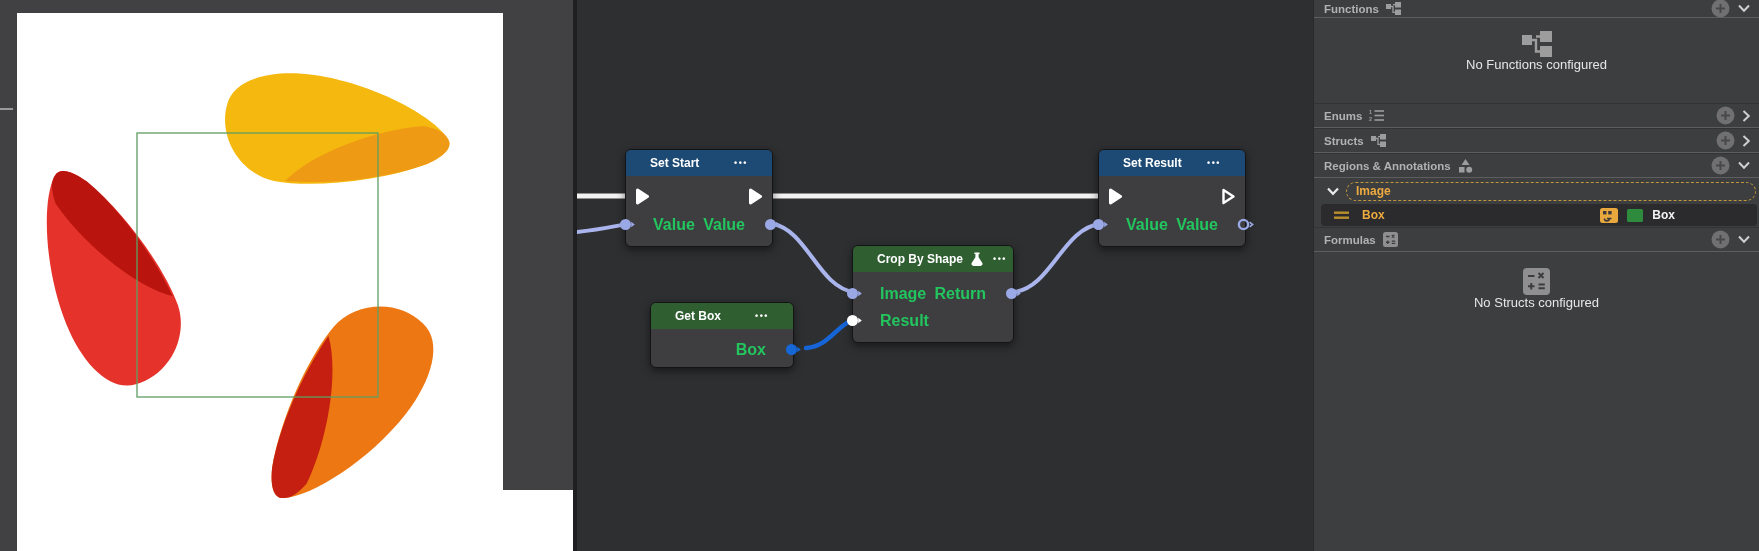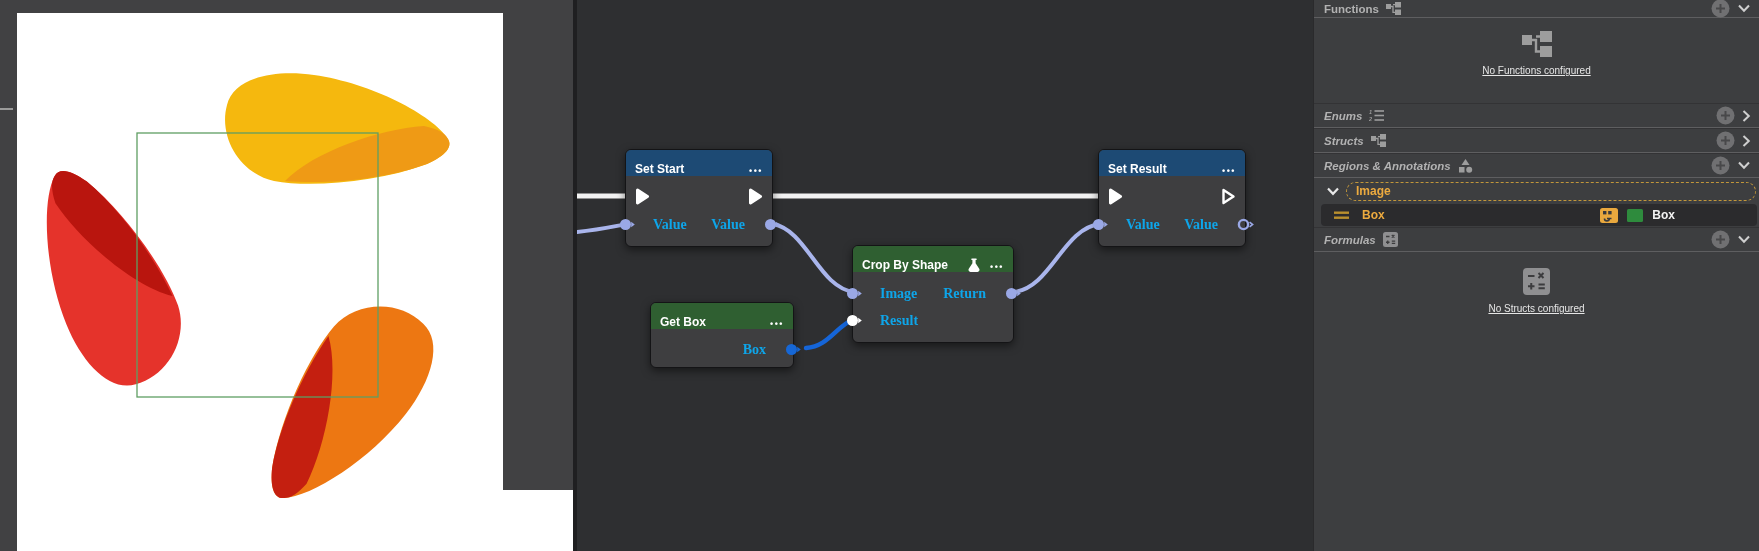--- a/index.html
+++ b/index.html
@@ -13,40 +13,40 @@
   .viewer-tick{position:absolute;left:0;top:108px;width:13px;height:2px;background:#9a9a9a;}
   .white-b{position:absolute;left:503px;top:490px;width:71px;height:61px;background:#ffffff;}
   .white-a{position:absolute;left:17px;top:13px;width:486px;height:538px;background:#ffffff;}
   .white-a svg{display:block;width:486px;height:538px;}
 
   
   .graph{position:absolute;left:577px;top:0;width:736px;height:551px;background:#2e2f31;}
   .wires{position:absolute;left:0;top:0;}
   .node{position:absolute;background:#3e3e40;border:1px solid #141416;border-radius:6px;
         box-shadow:0 3px 8px rgba(0,0,0,.5);}
-  .nh{height:26px;display:flex;align-items:flex-end;gap:8px;padding:0 9px;
+  .nh{height:26px;display:flex;align-items:center;gap:8px;padding:0 24px;
       border-radius:5px 5px 0 0;color:#fff;}
   .nh.blue{background:#1d4a74;}
   .nh.green{background:#2f5f31;}
   .nt{font-size:12px;font-weight:700;white-space:nowrap;flex:1 1 auto;}
   .dots{font-size:9px;font-weight:700;letter-spacing:1.5px;color:#fff;line-height:1;cursor:pointer;}
   .flask{flex:0 0 auto;margin-right:2px;}
   .pin{position:absolute;}
-  .lbl{position:absolute;font-size:14px;font-weight:700;color:#0ea5e9;line-height:13px;font-family:Liberation Serif, serif;}
+  .lbl{position:absolute;font-size:16px;font-weight:700;color:#22c55e;line-height:13px;}
 
   
   .sidebar{position:absolute;left:1313px;top:0;width:446px;height:551px;background:#3d3e40;
            border-left:1px solid #2a2a2c;}
   .sec-h{display:flex;align-items:center;gap:7px;padding:0 8px 0 10px;
          border-bottom:1px solid #5e5e60;color:#b2b2b2;font-size:11.5px;font-weight:700;}
   .sec-h .grow{flex:1 1 auto;}
   .sec-h.first{height:18px;}
-  .sec-h.reg{border-top:1px solid #333335;height:25px;font-style:italic;}
+  .sec-h.reg{border-top:1px solid #333335;height:25px;}
   .empty{display:flex;flex-direction:column;align-items:center;color:#e6e6e6;}
-  .empty .etxt{font-size:10px;font-weight:400;margin-top:8px;text-decoration:underline;}
+  .empty .etxt{font-size:13px;font-weight:400;margin-top:0;}
   .img-row{display:flex;align-items:center;height:20px;margin-top:3px;padding-left:12px;}
   .img-box{flex:1 1 auto;margin:0 3px 0 6px;height:19px;border:1px dashed #c2973a;border-radius:10px;
            display:flex;align-items:center;padding-left:9px;color:#ecaa3f;font-size:12px;font-weight:700;}
   .box-row{display:flex;align-items:center;height:22px;margin:3px 2px 0 7px;background:#2b2b2d;
            border-radius:4px;padding-left:13px;}
   .box-lab{color:#ecaa3f;font-size:12px;font-weight:700;margin-left:13px;}
   .box-right{margin-left:auto;display:flex;align-items:center;gap:9px;margin-right:82px;}
   .box-val{color:#f2f2f2;font-size:12px;font-weight:700;}
   .icn{flex:0 0 auto;display:block;}
 </style>

